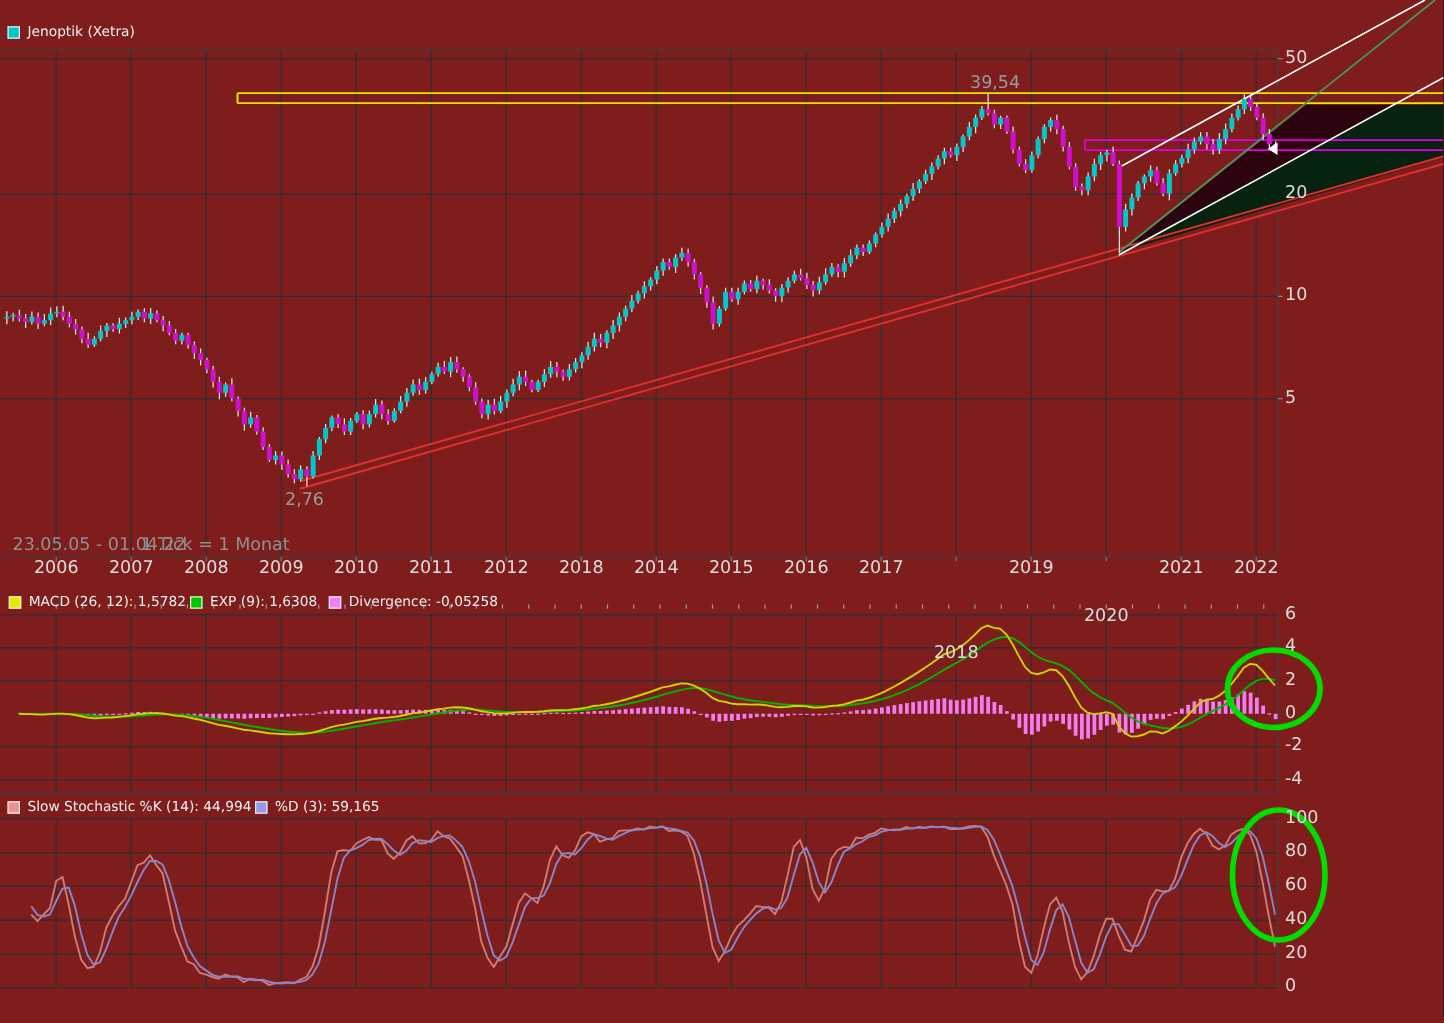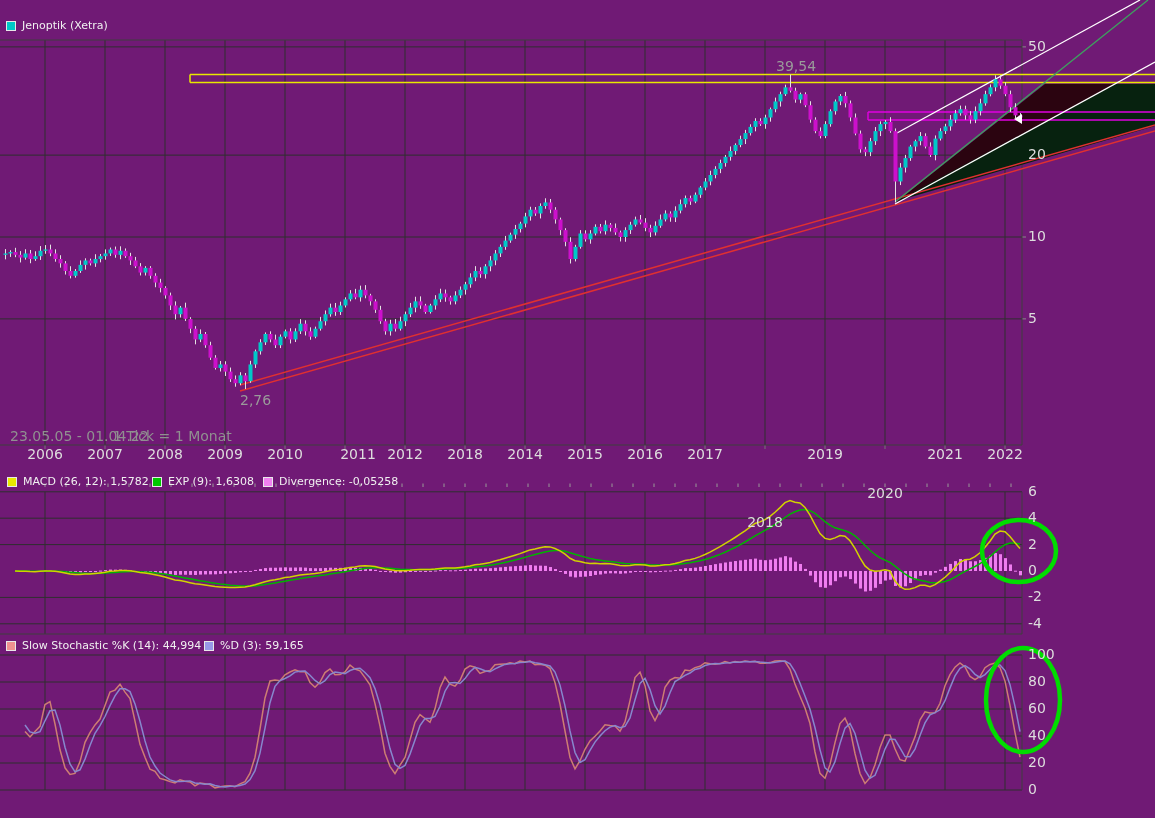--- a/index.html
+++ b/index.html
@@ -1,16 +1,16 @@
 <!DOCTYPE html>
 <html><head>
 <meta charset="utf-8">
 <style>
   html,body{margin:0;padding:0;background:#000;}
-  #app{position:relative;width:1155px;height:818px;background:#701a75;overflow:hidden;
+  #app{position:relative;width:1155px;height:818px;background:#7f1d1d;overflow:hidden;
        font-family:"DejaVu Sans","Liberation Sans",sans-serif;}
   #cv{position:absolute;left:0;top:0;}
   .lbl{position:absolute;font-size:14px;line-height:13px;color:#ddd;white-space:nowrap;}
   .gray{color:#909090;}
   .ann{color:#9a9a9a;}
   .legend{position:absolute;display:flex;align-items:center;gap:6px;
           font-size:11px;line-height:13px;color:#f0f0f0;white-space:nowrap;}
   .sw{width:8px;height:8px;border:1px solid #e8e8e8;display:inline-block;flex:0 0 auto;}
 </style>
 </head>
@@ -806,29 +806,29 @@
   <div class="legend" style="left:6px;top:639px">
     <span class="sw" style="background: rgb(239, 144, 144);"></span>
     <span>Slow Stochastic %K (14): 44,994</span>
   </div>
   <div class="legend" style="left:204px;top:639px">
     <span class="sw" style="background: rgb(152, 152, 232);"></span>
     <span>%D (3): 59,165</span>
   </div>
 
   <span class="lbl ann" style="left:776px;top:60px">39,54</span>
-  <span class="lbl ann" style="left:240px;top:394px">2,76</span>
+  <span class="lbl ann" style="left:228px;top:394px">2,76</span>
   <span class="lbl gray" style="left:10px;top:430px">23.05.05 - 01.04.22</span>
   <span class="lbl gray" style="left:113px;top:430px">1 Tick = 1 Monat</span>
 <span class="lbl" style="left: 45px; top: 448px; color: rgb(221, 221, 221); transform: translateX(-50%);">2006</span>
     <span class="lbl" style="left: 105px; top: 448px; color: rgb(221, 221, 221); transform: translateX(-50%);">2007</span>
     <span class="lbl" style="left: 165px; top: 448px; color: rgb(221, 221, 221); transform: translateX(-50%);">2008</span>
     <span class="lbl" style="left: 225px; top: 448px; color: rgb(221, 221, 221); transform: translateX(-50%);">2009</span>
     <span class="lbl" style="left: 285px; top: 448px; color: rgb(221, 221, 221); transform: translateX(-50%);">2010</span>
-    <span class="lbl" style="left: 358px; top: 448px; color: rgb(221, 221, 221); transform: translateX(-50%); text-align: center;">2011</span>
+    <span class="lbl" style="left: 345px; top: 448px; color: rgb(221, 221, 221); transform: translateX(-50%); text-align: center;">2011</span>
     <span class="lbl" style="left: 405px; top: 448px; color: rgb(221, 221, 221); transform: translateX(-50%);">2012</span>
     <span class="lbl" style="left: 465px; top: 448px; color: rgb(221, 221, 221); transform: translateX(-50%);">2018</span>
     <span class="lbl" style="left: 525px; top: 448px; color: rgb(221, 221, 221); transform: translateX(-50%);">2014</span>
     <span class="lbl" style="left: 585px; top: 448px; color: rgb(221, 221, 221); transform: translateX(-50%);">2015</span>
     <span class="lbl" style="left: 645px; top: 448px; color: rgb(221, 221, 221); transform: translateX(-50%);">2016</span>
     <span class="lbl" style="left: 705px; top: 448px; color: rgb(221, 221, 221); transform: translateX(-50%);">2017</span>
     <span class="lbl" style="left: 765px; top: 472px; color: rgb(221, 221, 221); transform: translateX(-50%); margin-top: 44px;">2018</span>
     <span class="lbl" style="left: 825px; top: 448px; color: rgb(221, 221, 221); transform: translateX(-50%);">2019</span>
     <span class="lbl" style="left: 885px; top: 448px; color: rgb(221, 221, 221); transform: translateX(-50%); margin-top: 39px;">2020</span>
     <span class="lbl" style="left: 945px; top: 448px; color: rgb(221, 221, 221); transform: translateX(-50%);">2021</span>

